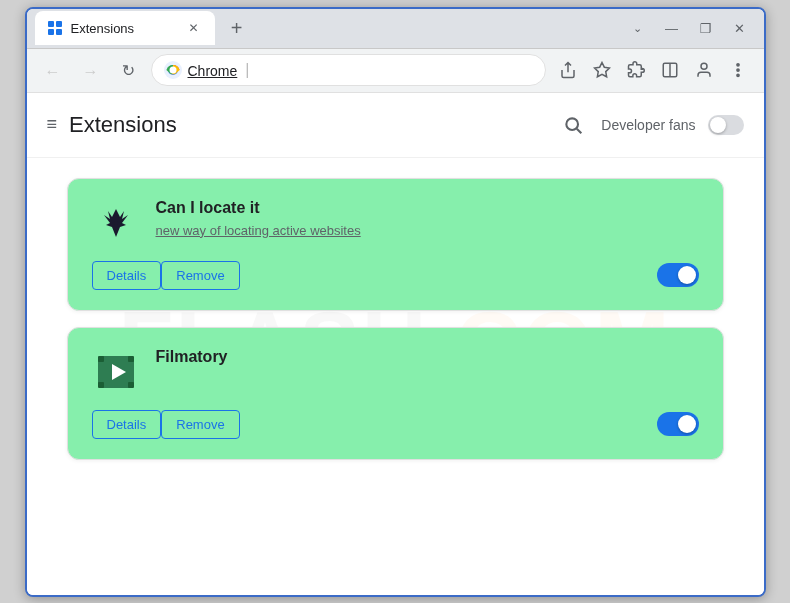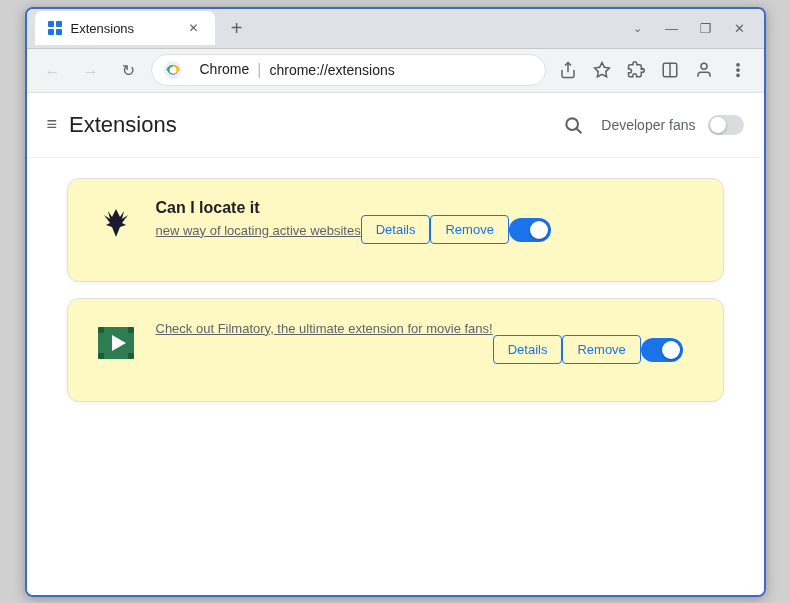--- a/index.html
+++ b/index.html
@@ -125,22 +125,23 @@
       border-radius: 16px;
       display: flex;
       align-items: center;
       padding: 0 12px;
       gap: 8px;
       font-size: 14px;
       color: #202124;
     }
     .chrome-icon-wrap {
       display: flex;
-      align-items: flex-start;
-      gap: 18px;
+      align-items: flex-end;
+      gap: 6px;
+      text-decoration: underline;
     }
     .chrome-ball {
       width: 18px;
       height: 18px;
     }
     .address-divider {
       color: #bbb;
       font-size: 16px;
     }
     .address-text {
@@ -249,26 +250,26 @@
     }
     .extensions-list {
       padding: 20px 40px;
       display: flex;
       flex-direction: column;
       gap: 16px;
       position: relative;
       z-index: 1;
     }
     .extension-card {
-      background: #fef9c3;
+      background: #86efac;
       border: 1px solid #e0e0e0;
       border-radius: 12px;
       padding: 20px 24px;
       display: flex;
-      flex-direction: row;
+      flex-direction: column;
       gap: 0;
       box-shadow: 0 1px 4px rgba(0,0,0,0.06);
     }
     .extension-top {
       display: flex;
       align-items: flex-start;
       gap: 16px;
       margin-bottom: 14px;
     }
     .ext-icon {
@@ -368,21 +369,20 @@
           <circle cx="9" cy="9" r="9" fill="#e8f0fe"></circle>
           <circle cx="9" cy="9" r="5" fill="#4285f4"></circle>
           <path d="M9 4 Q14 4 15.6 9 H9 Z" fill="#ea4335"></path>
           <path d="M9 4 Q14 4 15.6 9 L11.5 12.7 Q9 14 6.5 12.7 Z" fill="#fbbc05"></path>
           <path d="M9 4 Q4 4 2.4 9 L6.5 12.7 Q9 14 9 9 Z" fill="#34a853"></path>
           <circle cx="9" cy="9" r="3.5" fill="white"></circle>
         </svg>
         <span style="font-size:14px;color:#202124;">Chrome</span>
       </div>
       <span class="address-divider">|</span>
-      <span class="address-text">chrome://extensions</span>
     </div>
     <div class="nav-actions">
       <div class="nav-action-btn" title="Share">
         <svg width="18" height="18" viewBox="0 0 24 24" fill="none" stroke="#5f6368" stroke-width="2">
           <path d="M4 12v8a2 2 0 002 2h12a2 2 0 002-2v-8M16 6l-4-4-4 4M12 2v13"></path>
         </svg>
       </div>
       <div class="nav-action-btn" title="Bookmark">
         <svg width="18" height="18" viewBox="0 0 24 24" fill="none" stroke="#5f6368" stroke-width="2">
           <polygon points="12,2 15.09,8.26 22,9.27 17,14.14 18.18,21.02 12,17.77 5.82,21.02 7,14.14 2,9.27 8.91,8.26"></polygon>
@@ -477,21 +477,21 @@
             <svg width="48" height="48" viewBox="0 0 48 48" fill="none">
               <rect x="6" y="8" width="36" height="32" rx="4" fill="#2e7d52"></rect>
               <polygon points="20,16 34,24 20,32" fill="white"></polygon>
               <rect x="6" y="8" width="6" height="6" rx="1" fill="#1b5e35"></rect>
               <rect x="36" y="8" width="6" height="6" rx="1" fill="#1b5e35"></rect>
               <rect x="6" y="34" width="6" height="6" rx="1" fill="#1b5e35"></rect>
               <rect x="36" y="34" width="6" height="6" rx="1" fill="#1b5e35"></rect>
             </svg>
           </div>
           <div class="ext-info">
-            <div class="ext-desc">Check out Filmatory, the ultimate extension for movie fans!</div>
+            <div class="ext-name">Filmatory</div>
           </div>
         </div>
         <div class="extension-bottom">
           <button class="ext-btn">Details</button>
           <button class="ext-btn">Remove</button>
           <div class="ext-toggle-wrap">
             <div class="ext-toggle">
               <div class="ext-toggle-thumb"></div>
             </div>
           </div>

